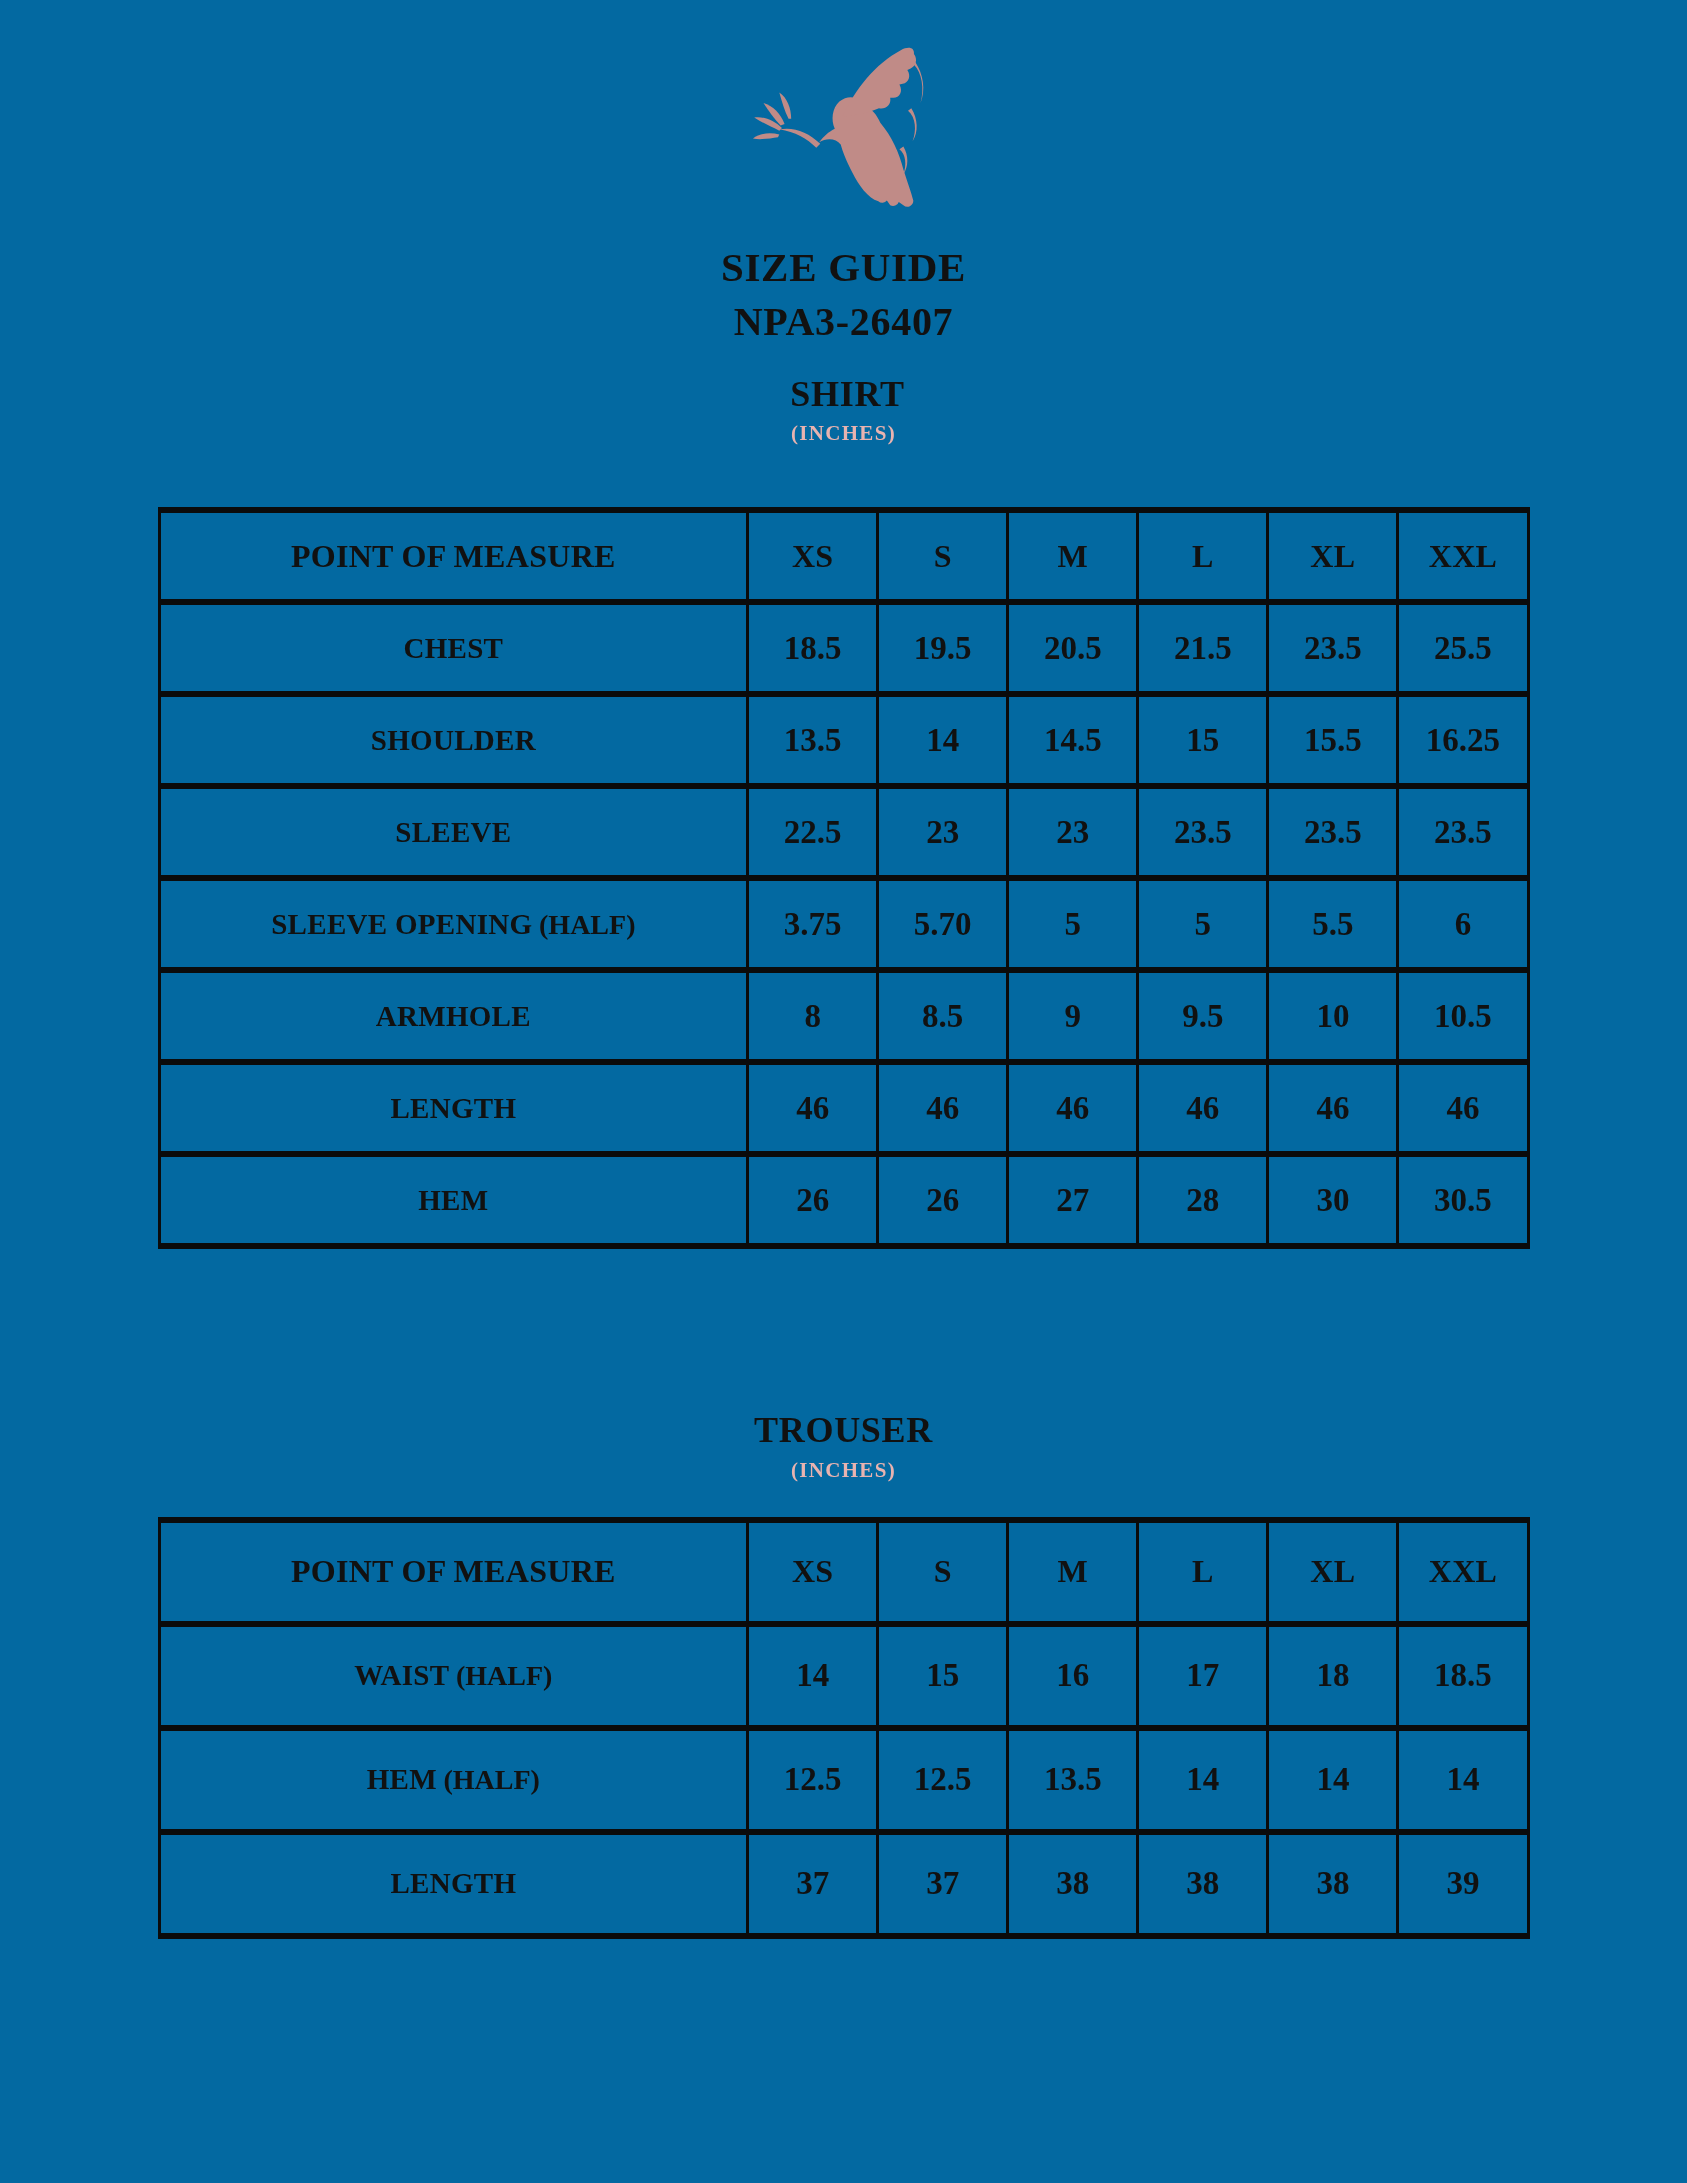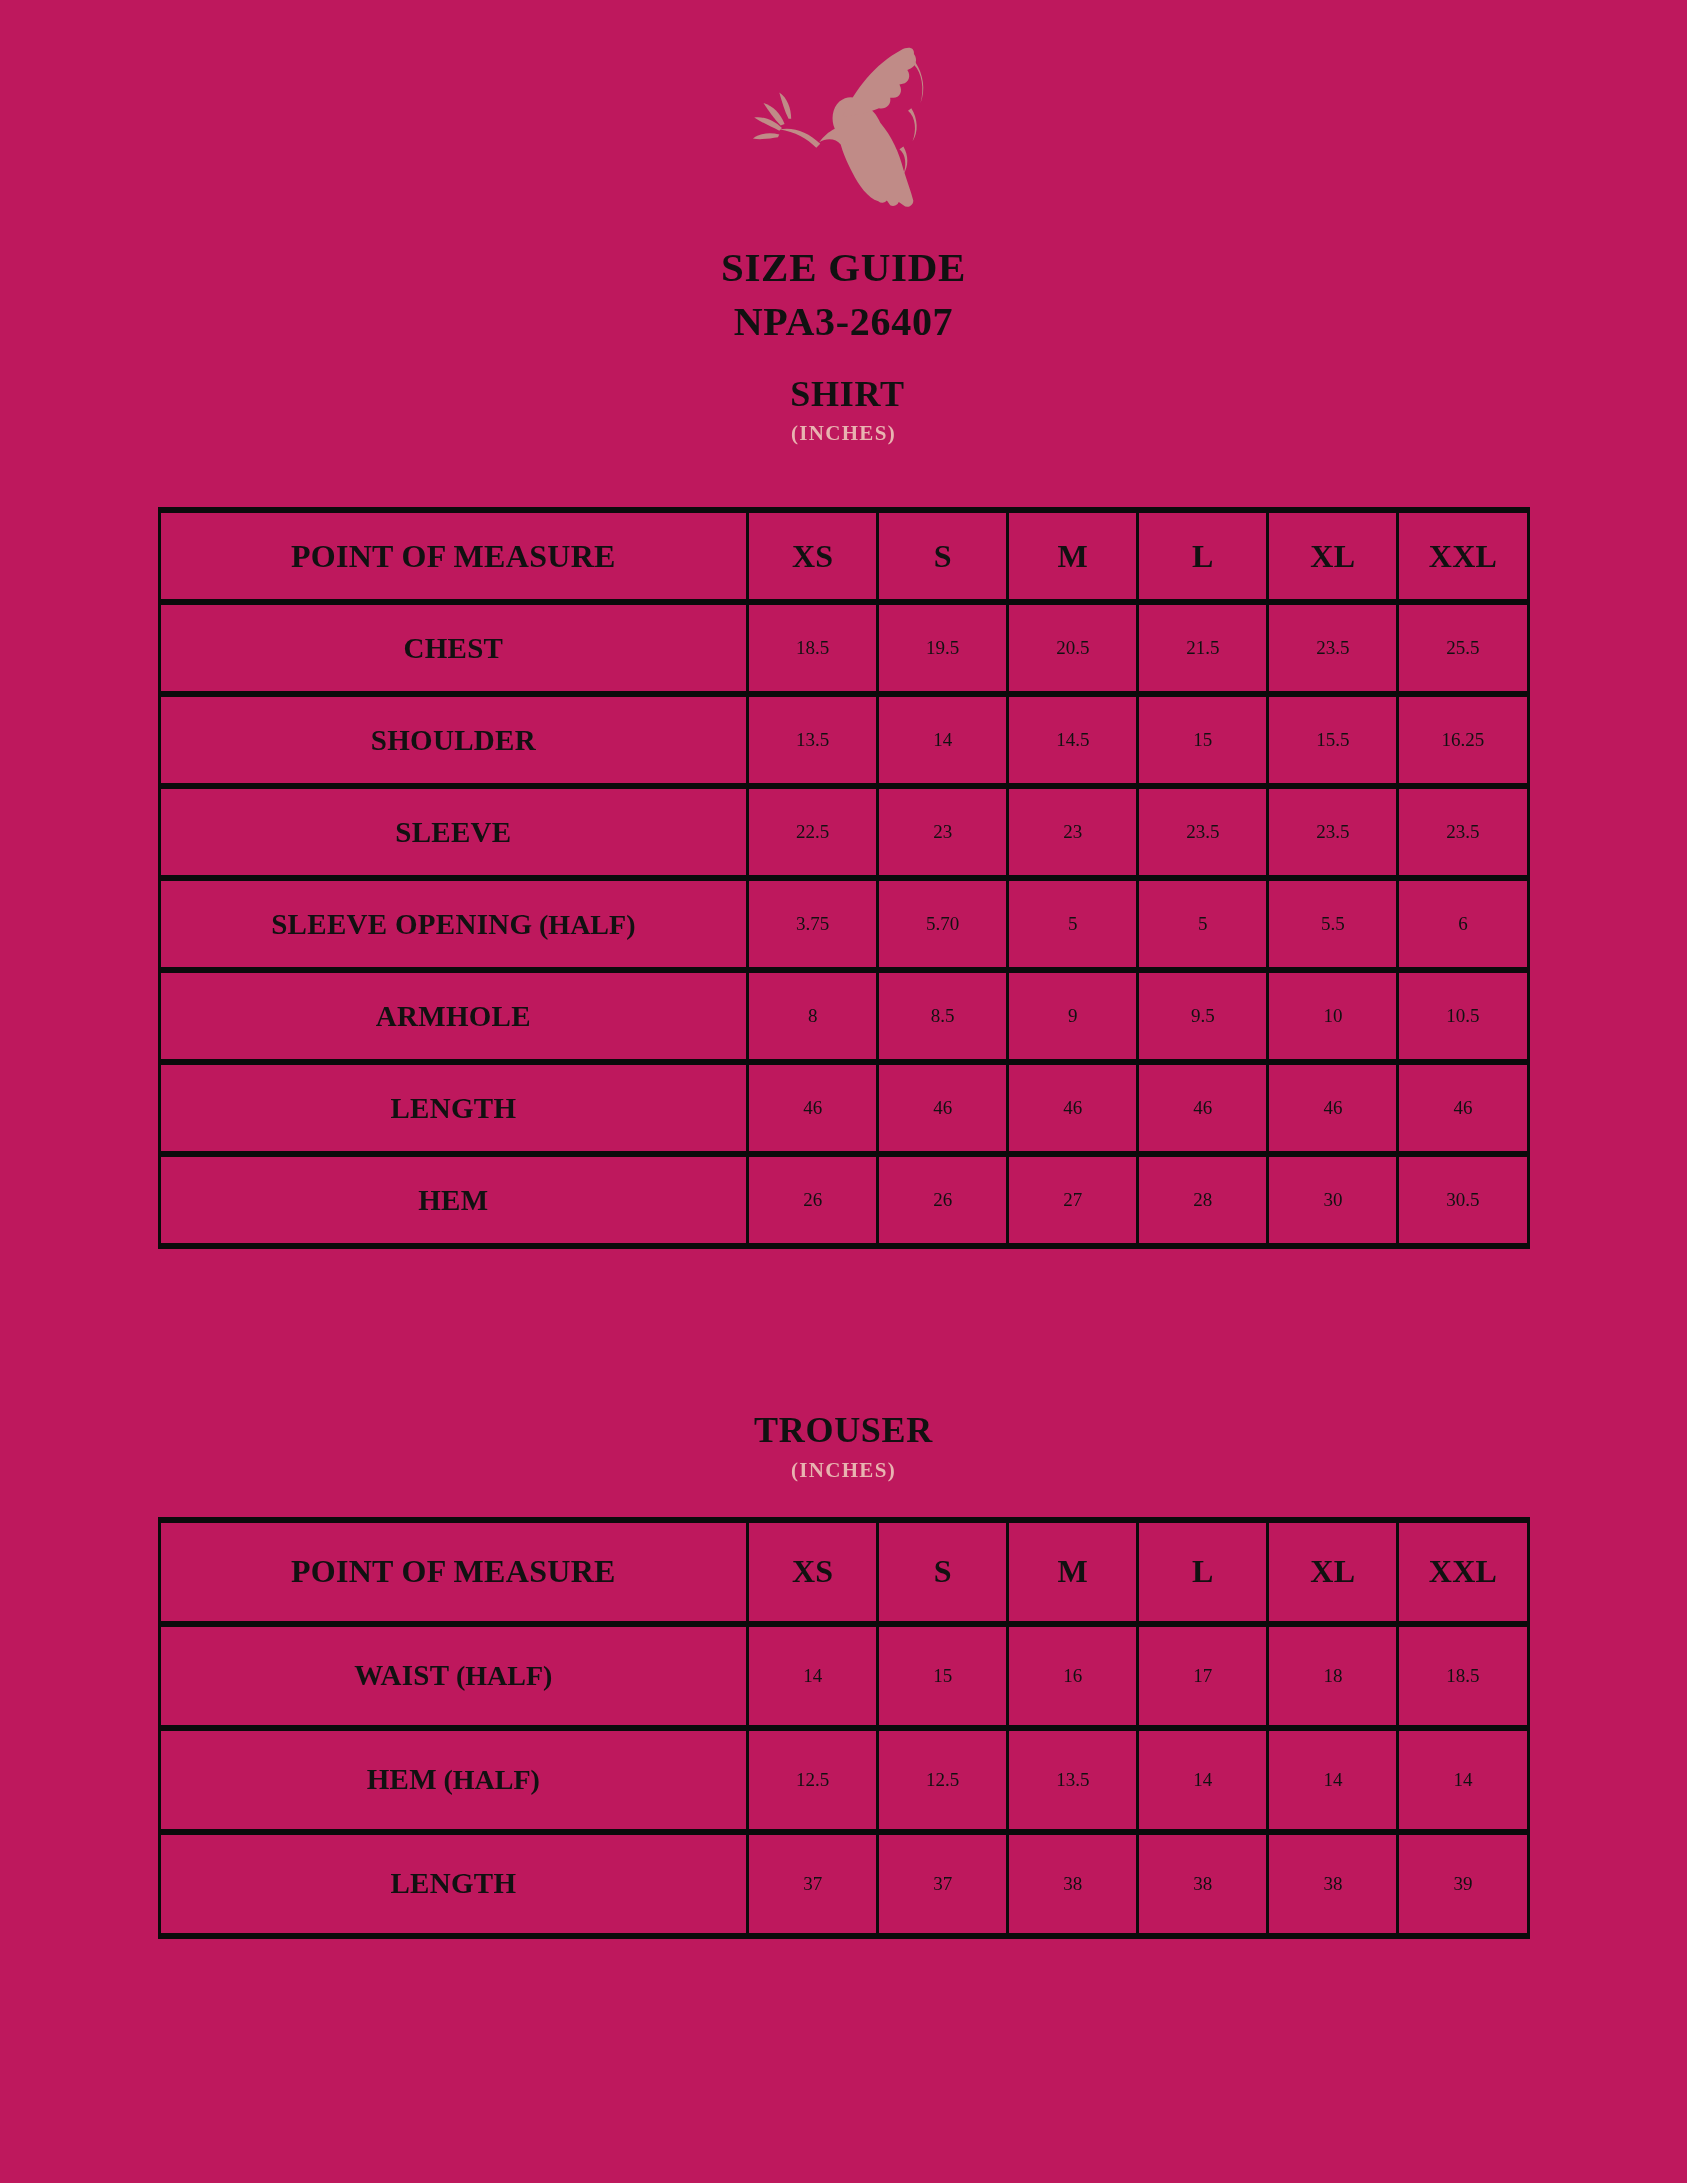--- a/index.html
+++ b/index.html
@@ -4,21 +4,21 @@
 <style>
   html, body {
     margin: 0;
     padding: 0;
     background: #ffffff;
   }
   .page {
     position: relative;
     width: 1687px;
     height: 2183px;
-    background: #be185d;
+    background: #0369a1;
     font-family: "Liberation Serif", serif;
     color: #111111;
     overflow: hidden;
   }
   .logo-wrap {
     padding-top: 34px;
     text-align: center;
     line-height: 0;
   }
   .brand-title {
@@ -79,22 +79,22 @@
     font-weight: bold;
     letter-spacing: 0.3px;
   }
   .measure-suffix {
     font-size: 28px;
     font-weight: bold;
     margin-left: 6.6px;
   }
   .measure-suffix:empty { display: none; }
   .value-cell {
-    font-size: 19px;
-    font-weight: normal;
+    font-size: 33px;
+    font-weight: bold;
   }
   .dove-icon svg { display: inline-block; }
 </style>
 </head>
 <body>
 
 <div class="page">
 
   <div class="logo-wrap">
     <span class="dove-icon" style="color: rgb(192, 139, 135);">

